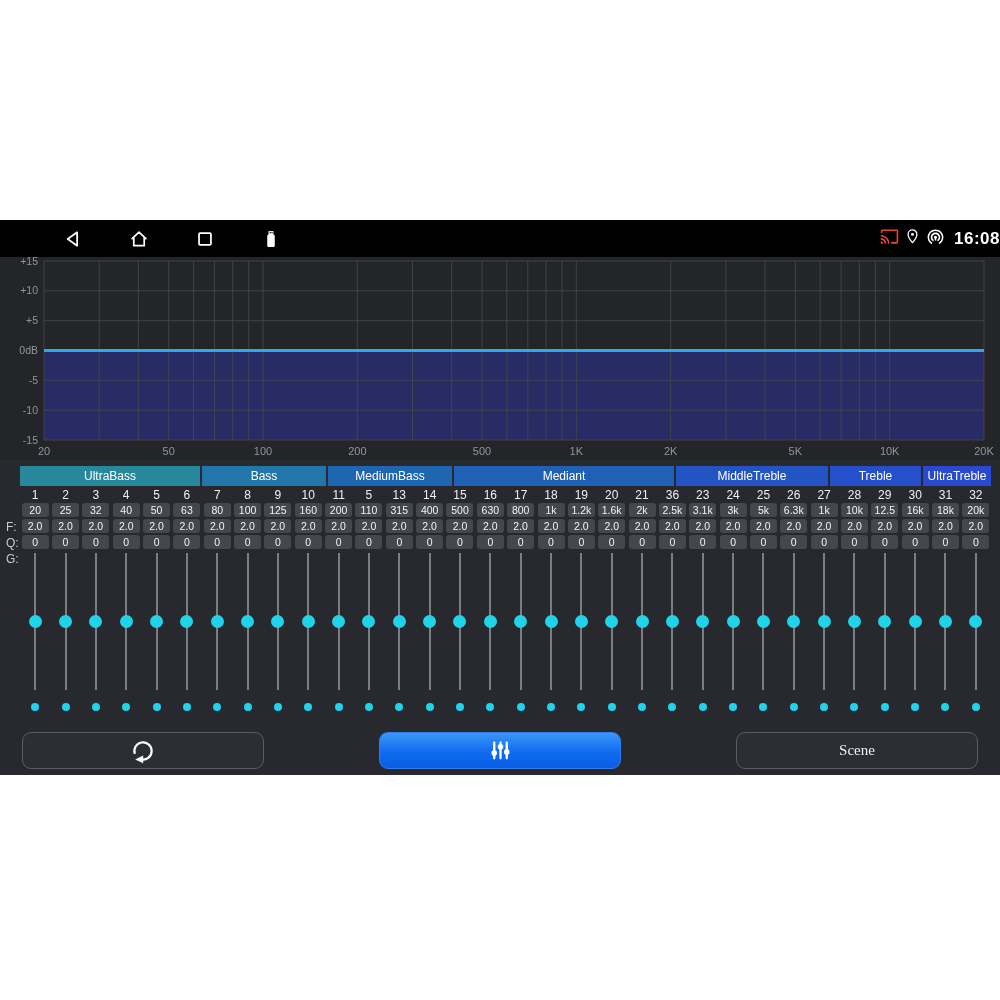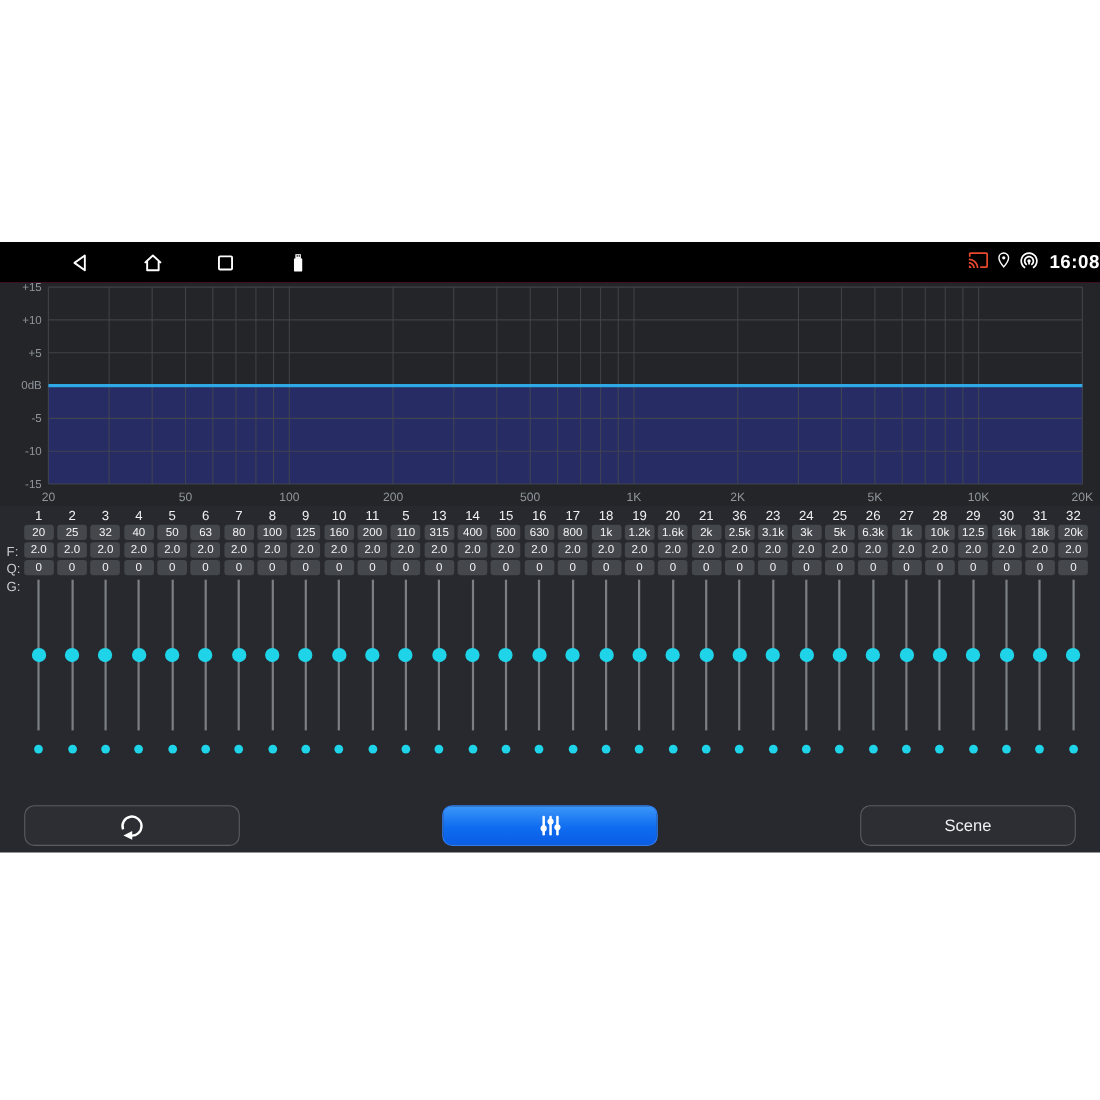--- a/index.html
+++ b/index.html
@@ -28,21 +28,21 @@
   .chan{flex:1;display:flex;flex-direction:column;align-items:center;}
   .chan .num{height:16px;line-height:16px;font-size:12px;color:#eef0f2;}
   .vbox{width:27px;height:14px;margin-bottom:2px;background:#44474c;border-radius:3px;color:#f2f3f5;font-size:10.5px;line-height:14px;text-align:center;overflow:hidden;}
   .slider{position:relative;width:100%;height:137px;margin-top:2px;cursor:pointer;}
   .slider .track{position:absolute;left:50%;top:0;width:2px;height:100%;margin-left:-1px;background:#7b7e84;}
   .slider .knob{position:absolute;left:50%;top:62px;width:13px;height:13px;margin-left:-6.5px;border-radius:50%;background:#1fd4e8;}
   .dot{width:8px;height:8px;border-radius:50%;background:#1fd4e8;margin-top:13px;}
 
   
   .buttons{position:absolute;left:0;top:512px;width:1000px;display:flex;justify-content:space-between;padding:0 22px;box-sizing:border-box;}
-  .btn{width:196px;height:37px;border-radius:9px;background:#2c2e34;border:1px solid #595c62;color:#eef0f2;font-size:15px;font-family:Liberation Sans, sans-serif;display:flex;align-items:center;justify-content:center;cursor:pointer;}
+  .btn{width:242px;height:37px;border-radius:9px;background:#2c2e34;border:1px solid #595c62;color:#eef0f2;font-size:15px;font-family:Liberation Serif, serif;display:flex;align-items:center;justify-content:center;cursor:pointer;}
   .btn.active{background:linear-gradient(180deg,#3b96f8 0%,#0f6cf0 55%,#0a5de6 100%);border:1px solid #2f7df2;}
 </style>
 </head>
 <body>
 
 <div class="device">
 
   <div class="status-bar">
     <div class="nav-icons">
       <button class="nav-btn">
@@ -143,20 +143,43 @@
         <text x="357.3333333333333" y="198" text-anchor="middle" font-size="11" fill="#90969c">200</text>
         <text x="482.02120271723845" y="198" text-anchor="middle" font-size="11" fill="#90969c">500</text>
         <text x="576.3439346919525" y="198" text-anchor="middle" font-size="11" fill="#90969c">1K</text>
         <text x="670.6666666666666" y="198" text-anchor="middle" font-size="11" fill="#90969c">2K</text>
         <text x="795.3545360505717" y="198" text-anchor="middle" font-size="11" fill="#90969c">5K</text>
         <text x="889.6772680252858" y="198" text-anchor="middle" font-size="11" fill="#90969c">10K</text>
         <text x="984" y="198" text-anchor="middle" font-size="11" fill="#90969c">20K</text>
       </svg>
   </div>
 
+  <div class="band-strip" id="band-strip">
+      <div class="band-seg" style="width: 180px; background: rgb(39, 135, 155);">
+        <span>UltraBass</span>
+      </div>
+      <div class="band-seg" style="width: 124px; background: rgb(34, 119, 170);">
+        <span>Bass</span>
+      </div>
+      <div class="band-seg" style="width: 124px; background: rgb(31, 102, 178);">
+        <span>MediumBass</span>
+      </div>
+      <div class="band-seg" style="width: 220px; background: rgb(32, 97, 182);">
+        <span>Mediant</span>
+      </div>
+      <div class="band-seg" style="width: 152px; background: rgb(34, 84, 195);">
+        <span>MiddleTreble</span>
+      </div>
+      <div class="band-seg" style="width: 91px; background: rgb(38, 79, 203);">
+        <span>Treble</span>
+      </div>
+      <div class="band-seg" style="width: 68px; background: rgb(42, 73, 211);">
+        <span>UltraTreble</span>
+      </div>
+    </div>
 
   <div class="channel-area">
     <div class="row-labels">
       <div style="height:16px"></div>
       <div>F:</div>
       <div>Q:</div>
       <div>G:</div>
     </div>
     <div class="channels" id="channels">
         <div class="chan">

